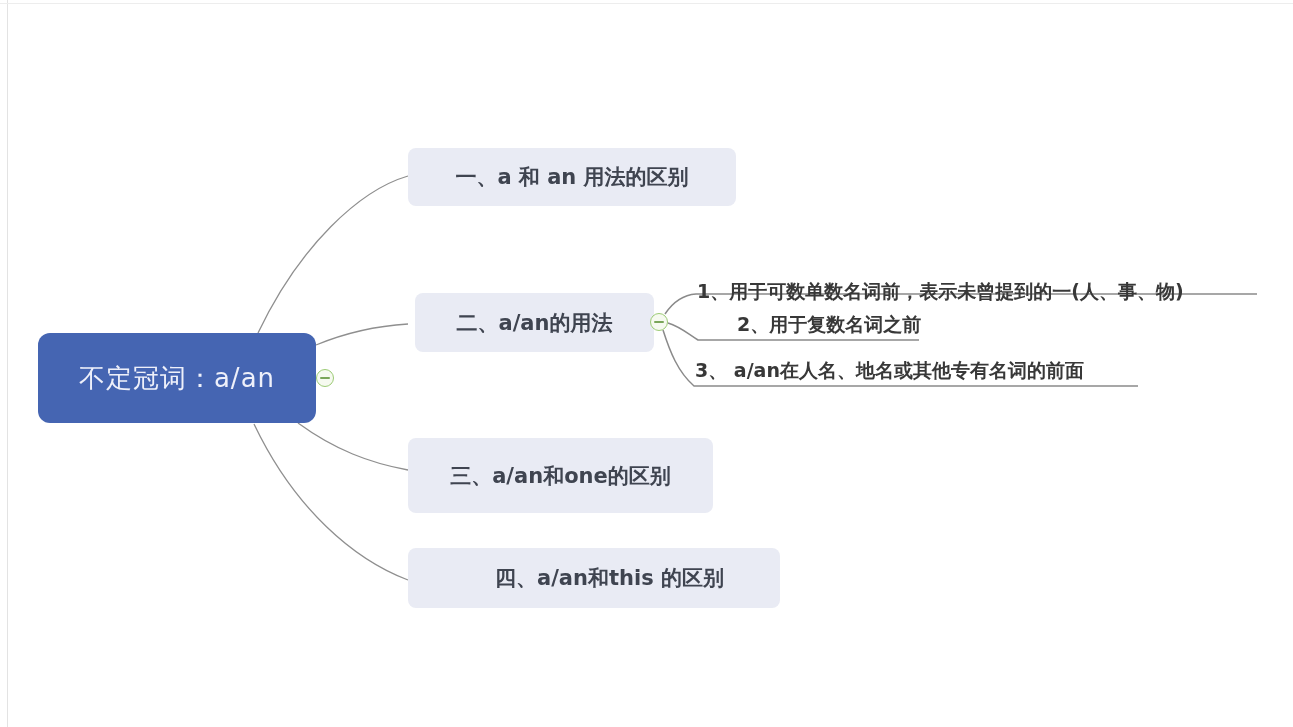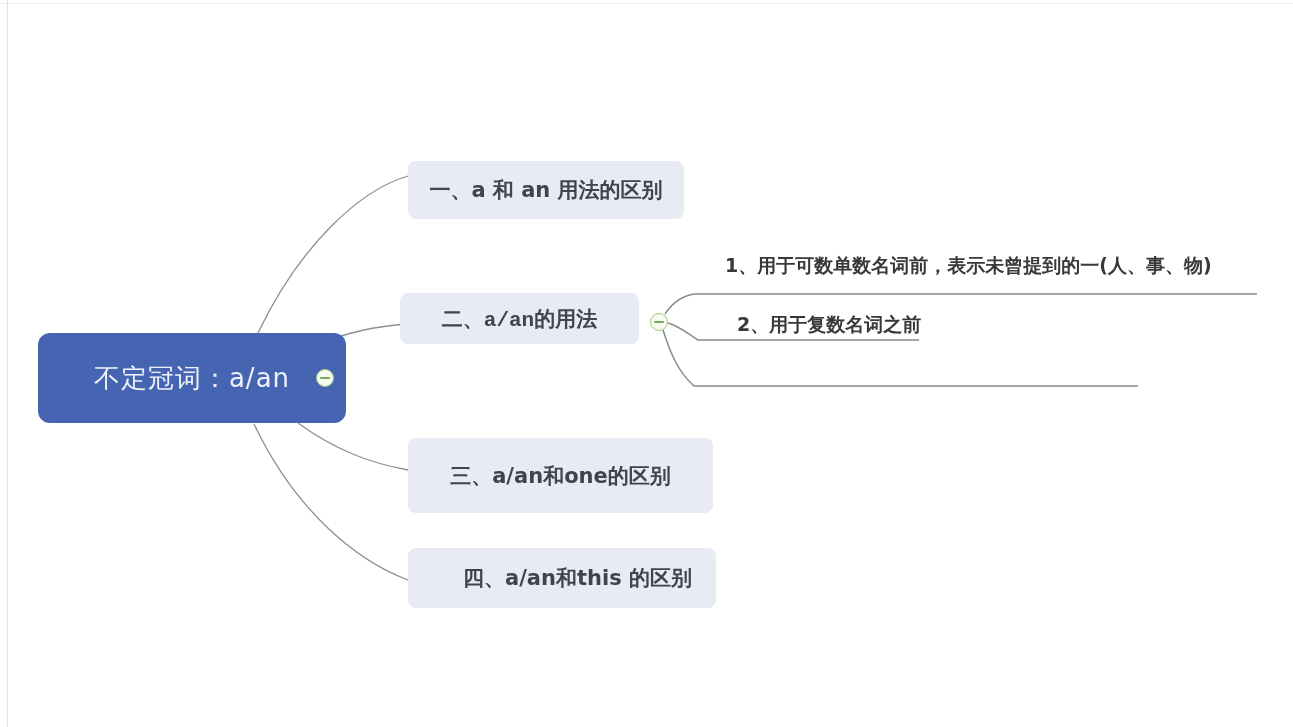--- a/index.html
+++ b/index.html
@@ -15,47 +15,47 @@
     position: absolute; left: 7px; top: 0; width: 1px; height: 727px;
     background: #e3e3e3;
   }
   .edge-line-h {
     position: absolute; left: 0; top: 3px; width: 1293px; height: 1px;
     background: #ededed;
   }
   svg.connectors { position: absolute; left: 0; top: 0; }
   .node { position: absolute; display: flex; align-items: center; justify-content: center; box-sizing: border-box; cursor: default; }
   .root-node {
-    left: 38px; top: 333px; width: 308px; height: 90px;
+    left: 38px; top: 333px; width: 278px; height: 90px;
     background: #4565b2;
     border-radius: 12px;
     color: #eef0fa;
     font-size: 26px;
     letter-spacing: 1px;
   }
   .branch-node {
     background: #e9ebf4;
     border-radius: 8px;
     color: #3f4450;
     font-size: 21px;
     font-weight: bold;
   }
-  .branch-1 { left: 408px; top: 161px; width: 276px; height: 58px; text-align: right; }
-  .branch-2 { left: 400px; top: 293px; width: 239px; height: 51px; font-family: Liberation Mono, monospace; }
+  .branch-1 { left: 408px; top: 148px; width: 328px; height: 58px; text-align: right; }
+  .branch-2 { left: 415px; top: 293px; width: 239px; height: 59px; }
   .branch-3 { left: 408px; top: 438px; width: 305px; height: 75px; }
-  .branch-4 { left: 408px; top: 548px; width: 308px; height: 60px; padding-left: 31px; }
+  .branch-4 { left: 408px; top: 548px; width: 372px; height: 60px; padding-left: 31px; }
   .sub-label {
     position: absolute;
     color: #383838;
     font-size: 19px;
     font-weight: 600;
     line-height: 26px;
     white-space: nowrap;
   }
-  .sub-1 { left: 697px; top: 252px; margin-left: 28px; }
+  .sub-1 { left: 697px; top: 278px; }
   .sub-2 { left: 737px; top: 311px; }
   .sub-3 { left: 695px; top: 357px; }
   .collapse-icon {
     position: absolute;
     width: 18px; height: 18px;
     border-radius: 50%;
     background: #f6faf0;
     border: 1.6px solid #9ccb75;
     box-sizing: border-box;
     display: flex; align-items: center; justify-content: center;
@@ -104,20 +104,21 @@
   <div class="node branch-node branch-2">
     <span>二、a/an的用法</span>
   </div>
 
   <div class="collapse-icon icon-branch2">
     <span class="minus-bar"></span>
   </div>
 
   <div class="sub-label sub-1">1、用于可数单数名词前，表示未曾提到的一(人、事、物)</div>
   <div class="sub-label sub-2">2、用于复数名词之前</div>
+  <div class="sub-label sub-3">3、 a/an在人名、地名或其他专有名词的前面</div>
 
   <div class="node branch-node branch-3">
     <span>三、a/an和one的区别</span>
   </div>
 
   <div class="node branch-node branch-4">
     <span>四、a/an和this 的区别</span>
   </div>
 
 </div>

